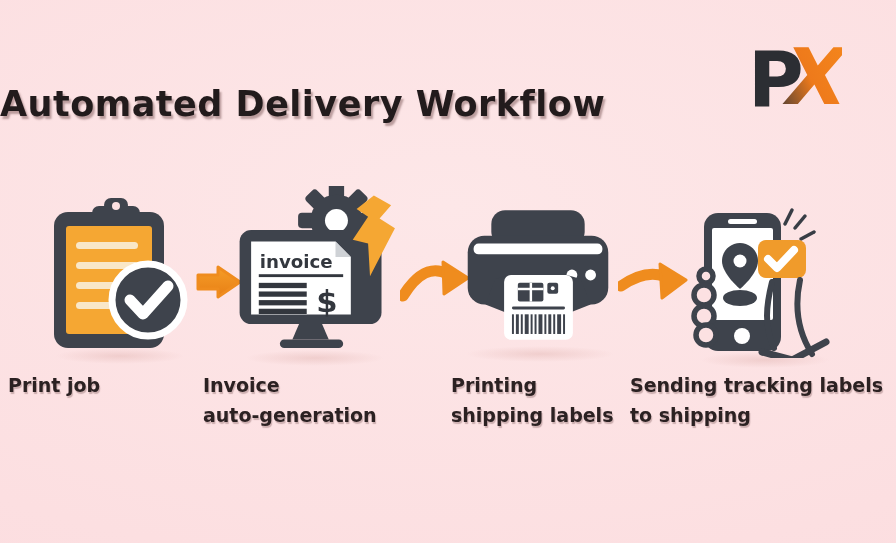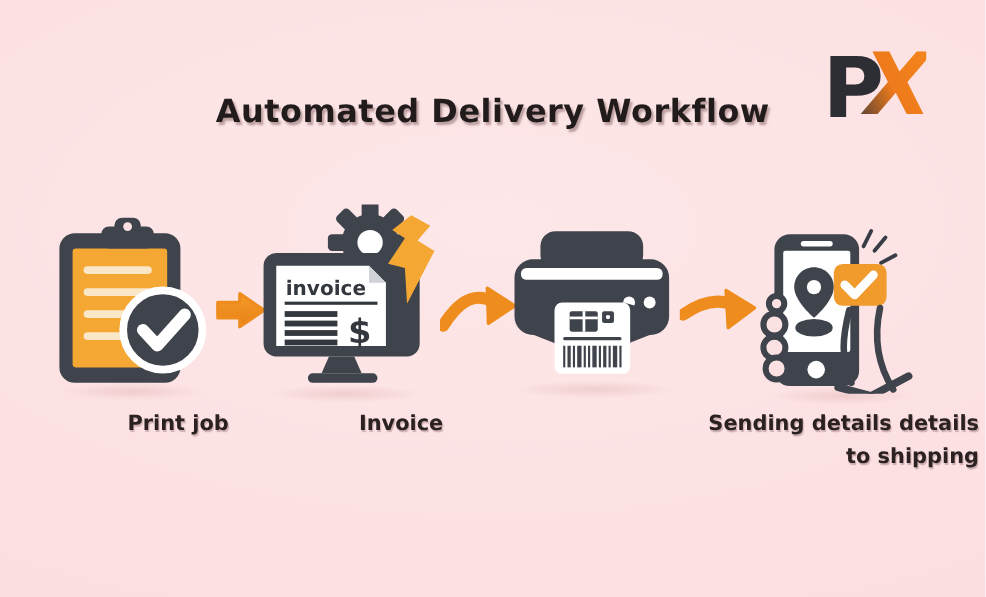--- a/index.html
+++ b/index.html
@@ -2,30 +2,30 @@
 <html><head>
 <meta charset="utf-8">
 <style>
   html,body{margin:0;padding:0;}
   .canvas{
     position:relative;width:896px;height:543px;overflow:hidden;
     background:radial-gradient(120% 95% at 50% 38%, #fde7e8 0%, #fcdfe1 70%, #fbdcdf 100%);
     font-family:"DejaVu Sans", sans-serif;
   }
   .title{
-    position:absolute;top:84px;left:0;width:100%;text-align:center;
-    font-size:29px;font-weight:bold;color:#221b1c;letter-spacing:.5px;
+    position:absolute;top:84px;left:0;width:100%;
+    font-size:35px;font-weight:bold;color:#221b1c;letter-spacing:.5px;
     text-shadow:2px 3px 2px rgba(80,40,40,.38);
   }
   .logo{position:absolute;left:748px;top:30px;width:94px;height:88px;}
   .icon{position:absolute;}
   .icon svg{display:block;}
   .arrow{position:absolute;}
   .step-label{
-    position:absolute;top:370px;text-align:right;
+    position:absolute;top:370px;text-align:left;
     font-size:19px;font-weight:bold;color:#2b2122;line-height:30px;
     text-shadow:1px 2px 1px rgba(80,40,40,.28);
   }
   .step-label span{display:block;}
   .shadow{
     position:absolute;height:16px;border-radius:50%;
     background:radial-gradient(ellipse at center, rgba(190,120,110,.20) 0%, rgba(190,120,110,0) 70%);
   }
 </style>
 </head>
@@ -188,19 +188,24 @@
         <path d="M104 162 L138 144" stroke-width="7"></path>
       </g>
     </svg>
   </div>
 
   <div class="step-label" style="left:8px;width:200px;">
     <span>Print job</span>
   </div>
   <div class="step-label" style="left:203px;width:200px;">
     <span>Invoice</span>
+    <span>auto-generation</span>
+  </div>
+  <div class="step-label" style="left:451px;width:200px;">
+    <span>Printing</span>
+    <span>shipping labels</span>
   </div>
   <div class="step-label" style="left:630px;width:260px;">
-    <span>Sending details details</span>
+    <span>Sending tracking labels</span>
     <span>to shipping</span>
   </div>
 
 </div>
 
 </body></html>

